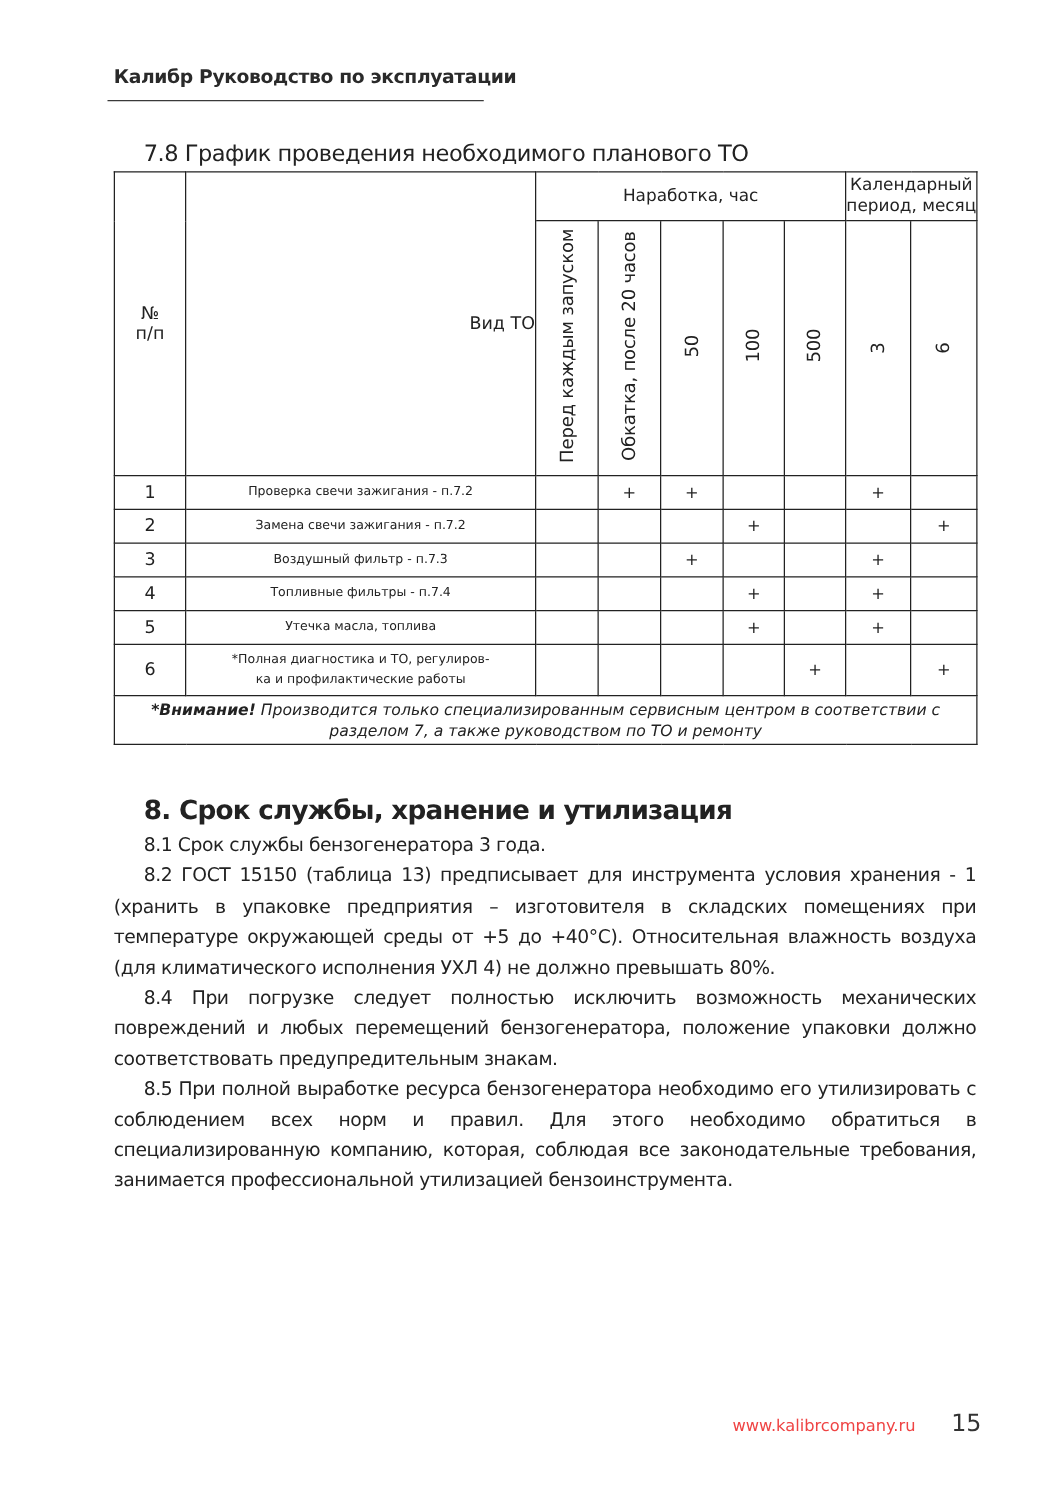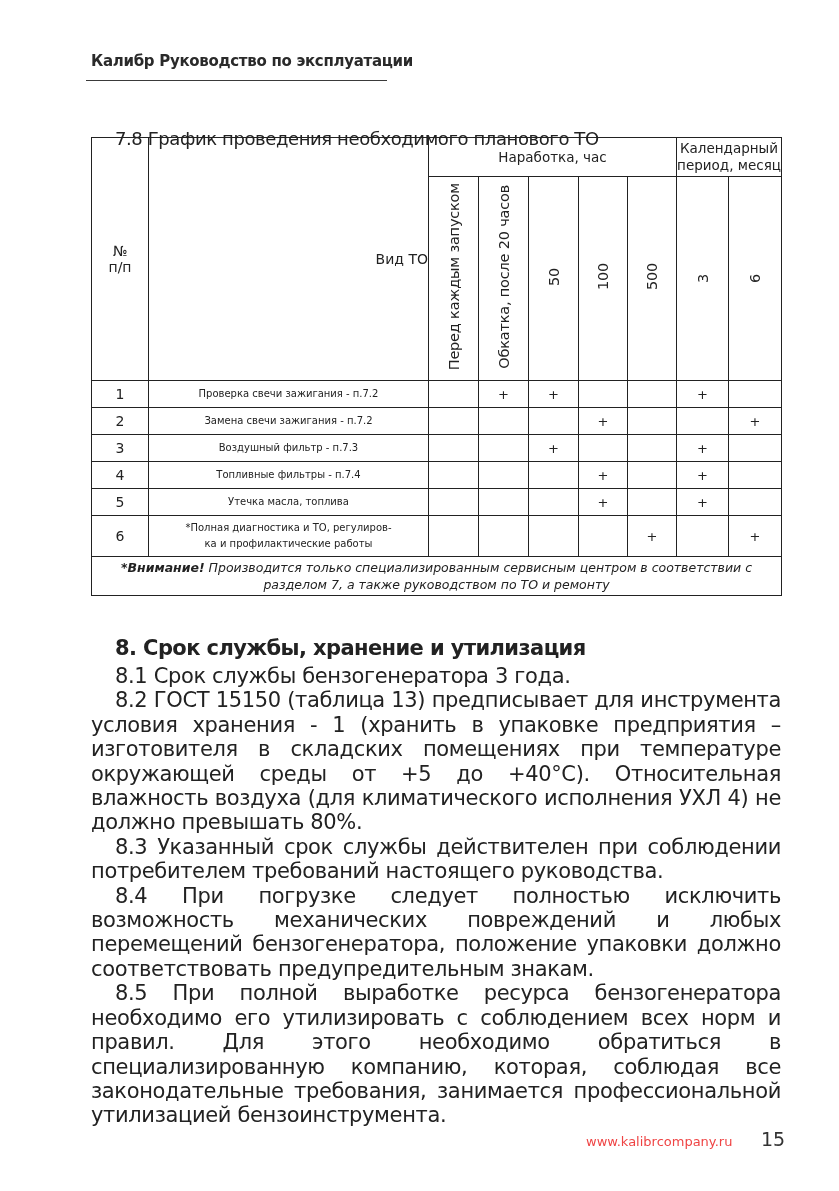--- a/index.html
+++ b/index.html
@@ -1,37 +1,37 @@
 <!DOCTYPE html>
 <html><head>
 <meta charset="utf-8">
 <style>
   html, body { margin:0; padding:0; background:#ffffff; }
   body { width:839px; height:1191px; position:relative; overflow:hidden;
          font-family:"DejaVu Sans", "Liberation Sans", sans-serif; color:#222; }
   .running-head { position:absolute; left:91px; top:52px; font-size:15px; font-weight:bold;
                   color:#2a2a2a; letter-spacing:-0.3px; }
   .running-rule { position:absolute; left:86px; top:80px; width:301px; height:1px; background:#3a3a3a; }
-  .table-title { position:absolute; left:115px; top:128px; font-size:18px; color:#222; letter-spacing:-0.4px; }
+  .table-title { position:absolute; left:115px; top:113px; font-size:18px; color:#222; letter-spacing:-0.4px; }
 
   table.sched { position:absolute; left:91px; top:137px; width:690px; border-collapse:collapse;
                 table-layout:fixed; font-size:12.5px; color:#222; }
   table.sched td { border:1px solid #222; padding:0; text-align:center; vertical-align:middle; }
   .vert { writing-mode:vertical-rl; transform:rotate(180deg); display:inline-block; font-size:14.5px;
           white-space:nowrap; letter-spacing:-0.2px; }
   .hdr-top { font-size:13.5px; height:38px; line-height:17px; }
   .num-col { font-size:14px; }
   td.name { text-align:left; padding-left:12px; font-size:10px; line-height:16px; }
   td.note { text-align:left; padding:1px 10px; font-style:italic; font-size:12.5px; line-height:17px;margin-top:24px; }
   td.note b { font-weight:bold; }
   .plus { font-size:13px; }
 
   .section-title { position:absolute; left:115px; top:636px; font-size:21px; font-weight:bold;
                    color:#222; letter-spacing:-0.6px;text-align:right; }
-  .body-text { position:absolute; left:91px; top:664px; width:690px; font-size:21px; line-height:24.4px;
+  .body-text { position:absolute; left:91px; top:664px; width:690px; font-size:15px; line-height:24.4px;
                color:#222; text-align:justify; letter-spacing:-0.35px; }
   .body-text p { margin:0; text-indent:24px; }
   .footer-url { position:absolute; left:586px; top:1134px; font-size:13px; color:#ef4444; }
   .footer-page { position:absolute; left:761px; top:1128px; font-size:19px; color:#333; }
 </style>
 </head>
 <body>
 
 <div class="running-head">Калибр Руководство по эксплуатации</div>
 <div class="running-rule"></div>
@@ -146,19 +146,18 @@
     <td colspan="9" class="note"><b>*Внимание!</b><span> Производится только специализированным сервисным центром в соответствии с разделом 7, а также руководством по ТО и ремонту</span></td>
   </tr>
 </tbody>
   </table>
 
 <div class="section-title">8. Срок службы, хранение и утилизация</div>
 
 <div class="body-text">
   <p>8.1 Срок службы бензогенератора 3 года.</p>
   <p>8.2 ГОСТ 15150 (таблица 13) предписывает для инструмента условия хранения - 1 (хранить в упаковке предприятия – изготовителя в складских помещениях при температуре окружающей среды от +5 до +40°С). Относительная влажность воздуха (для климатического исполнения УХЛ 4) не должно превышать 80%.</p>
-  <p>8.3 Указанный срок службы действителен при соблюдении потребителем требований настоящего руководства.</p>
   <p>8.4 При погрузке следует полностью исключить возможность механических повреждений и любых перемещений бензогенератора, положение упаковки должно соответствовать предупредительным знакам.</p>
   <p>8.5 При полной выработке ресурса бензогенератора необходимо его утилизировать с соблюдением всех норм и правил. Для этого необходимо обратиться в специализированную компанию, которая, соблюдая все законодательные требования, занимается профессиональной утилизацией бензоинструмента.</p>
 </div>
 
 <div class="footer-url">www.kalibrcompany.ru</div>
 <div class="footer-page">15</div>
 
 </body></html>

